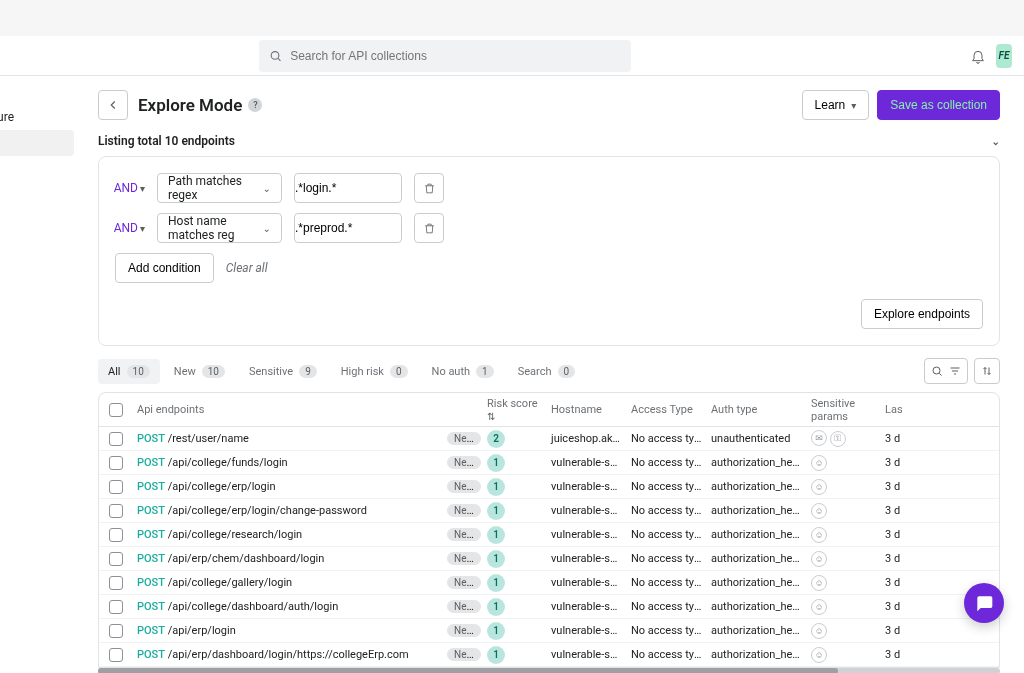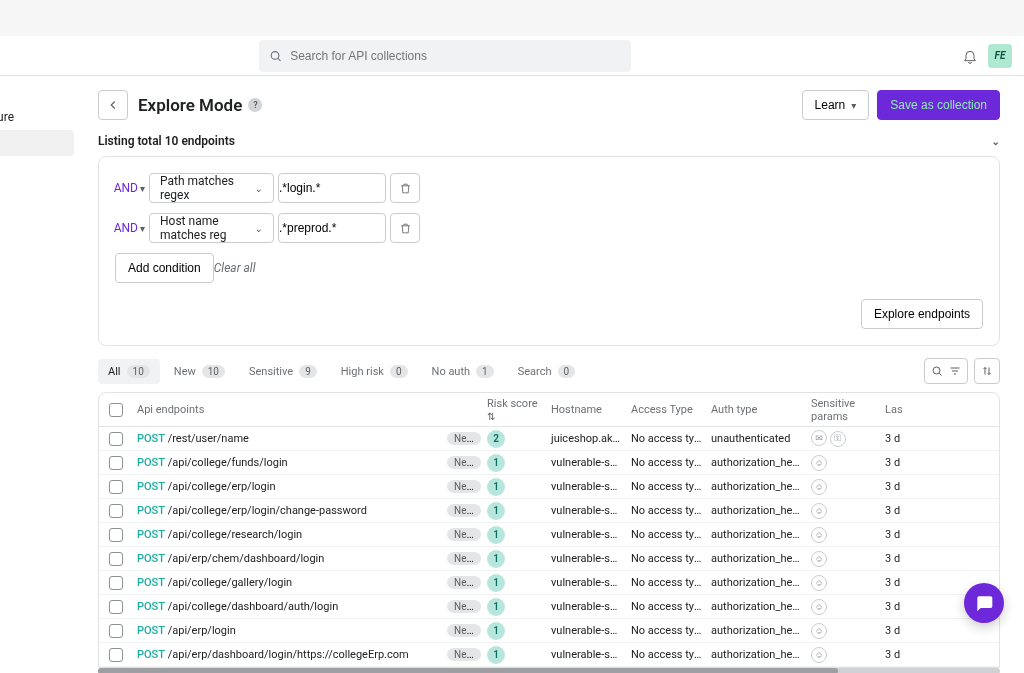--- a/index.html
+++ b/index.html
@@ -3,43 +3,43 @@
 <meta charset="utf-8">
 <style>
 * { box-sizing: border-box; margin: 0; padding: 0; }
 body { font-family: -apple-system, BlinkMacSystemFont, 'Segoe UI', Roboto, sans-serif; font-size: 12px; color: #202223; background: #f6f6f7; }
 .app { width: 1024px; height: 673px; position: relative; overflow: hidden; background: #f6f6f7; }
 .topbar { position: absolute; top: 36px; left: 0; right: 0; height: 40px; background: #fff; border-bottom: 1px solid #e1e3e5; display: flex; align-items: center; }
 .search-box { position: absolute; left: 259px; width: 372px; height: 32px; background: #f1f2f3; border-radius: 4px; display: flex; align-items: center; padding: 0 10px; gap: 8px; }
 .search-box input { border: none; background: transparent; outline: none; font-size: 12px; width: 100%; color: #be185d; }
 .top-icons { position: absolute; right: 12px; display: flex; align-items: center; gap: 10px; }
 .bell { width: 16px; height: 16px; }
-.avatar { width: 24px; height: 24px; background: #aee9d1; border-radius: 4px; display: flex; align-items: center; justify-content: center; font-size: 10px; font-weight: 600; color: #0a4f3f; font-style: italic; }
+.avatar { width: 16px; height: 24px; background: #aee9d1; border-radius: 4px; display: flex; align-items: center; justify-content: center; font-size: 10px; font-weight: 600; color: #0a4f3f; font-style: italic; }
 .sidebar { position: absolute; top: 76px; left: 0; width: 74px; background: #fff; bottom: 0; overflow: hidden; }
 .sidebar-inner { position: absolute; right: 0; width: 120px; padding-top: 28px; }
 .sidebar-item { padding: 6px 10px; font-size: 12px; color: #202223; white-space: nowrap; text-align: left; }
 .sidebar-item.active { background: #f1f1f1; color: #6d28d9; border-radius: 4px; }
 .sidebar-item.sub { color: #6d28d9; }
 .main { position: absolute; left: 74px; top: 76px; right: 0; bottom: 0; background: #fff; }
 .page-header { display: flex; align-items: center; padding: 14px 24px; justify-content: space-between; gap: 24px; }
 .page-header-left { display: flex; align-items: center; gap: 10px; }
 .back-btn { width: 30px; height: 30px; border: 1px solid #c9cccf; border-radius: 4px; background: #fff; display: flex; align-items: center; justify-content: center; cursor: pointer; }
 .page-title { font-size: 17px; font-weight: 600; display: flex; align-items: center; gap: 6px; }
 .info-circle { width: 14px; height: 14px; border-radius: 50%; background: #d2d5d8; display: inline-flex; align-items: center; justify-content: center; font-size: 9px; color: #5c5f62; }
 .page-header-right { display: flex; gap: 8px; }
 .btn { height: 30px; padding: 0 12px; border-radius: 4px; font-size: 12px; display: flex; align-items: center; gap: 6px; cursor: pointer; border: 1px solid #c9cccf; background: #fff; }
 .btn.primary { background: #6d28d9; color: #86efac; border-color: #6d28d9; font-weight: 500; }
 .subheader { padding: 0 24px 8px 24px; font-size: 12px; font-weight: 600; display: flex; justify-content: space-between; align-items: center; }
 .filter-panel { margin: 0 24px 12px 24px; border: 1px solid #e1e3e5; border-radius: 8px; padding: 16px; }
-.filter-row { display: flex; align-items: center; gap: 4px; margin-bottom: 10px; }
+.filter-row { display: flex; align-items: center; gap: 12px; margin-bottom: 10px; }
 .and-link { color: #6d28d9; font-size: 12px; display: flex; align-items: center; gap: 2px; width: 30px; justify-content: flex-end;}
 .select-box { height: 30px; border: 1px solid #c9cccf; border-radius: 4px; padding: 0 10px; display: flex; align-items: center; justify-content: space-between; font-size: 12px; background: #fff; width: 125px; }
 .text-input { height: 30px; border: 1px solid #c9cccf; border-radius: 4px; padding: 0 0; font-size: 12px; background: #fff; width: 108px; }
 .icon-btn { width: 30px; height: 30px; border: 1px solid #c9cccf; border-radius: 4px; background: #fff; display: flex; align-items: center; justify-content: center; cursor: pointer; }
-.filter-actions { display: flex; align-items: center; gap: 0; margin-top: 6px; }
+.filter-actions { display: flex; align-items: center; gap: 12px; margin-top: 6px; }
 .btn-outline { height: 30px; padding: 0 12px; border: 1px solid #c9cccf; border-radius: 4px; background: #fff; font-size: 12px; cursor:pointer;}
 .link-text { font-size: 12px; color: #6d7175; cursor: pointer; font-style: italic; }
 .explore-row { display: flex; justify-content: flex-end; margin-top: 16px; }
 .tabs-row { margin: 0 24px; display: flex; justify-content: space-between; align-items: center; }
 .tabs { display: flex; gap: 4px; }
 .tab { padding: 6px 10px; border-radius: 4px; font-size: 11px; display: flex; align-items: center; gap: 6px; cursor: pointer; color: #6d7175;}
 .tab.active { background: #f1f2f3; color: #202223;}
 .badge-count { background: #e4e5e7; border-radius: 8px; padding: 1px 6px; font-size: 10px; color: #5c5f62; }
 .table-actions { display: flex; gap: 6px; }
 .icon-group { height: 26px; border: 1px solid #c9cccf; border-radius: 4px; display: flex; align-items: center; padding: 0 6px; gap: 6px; }

